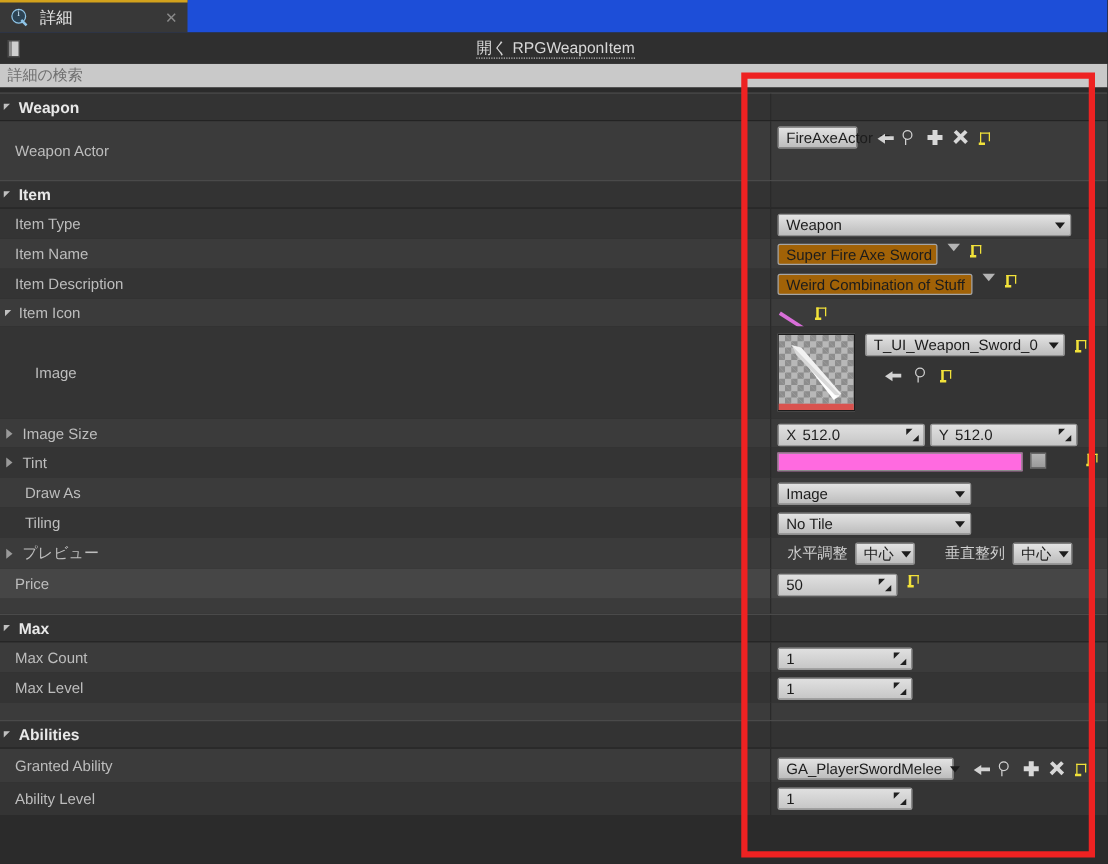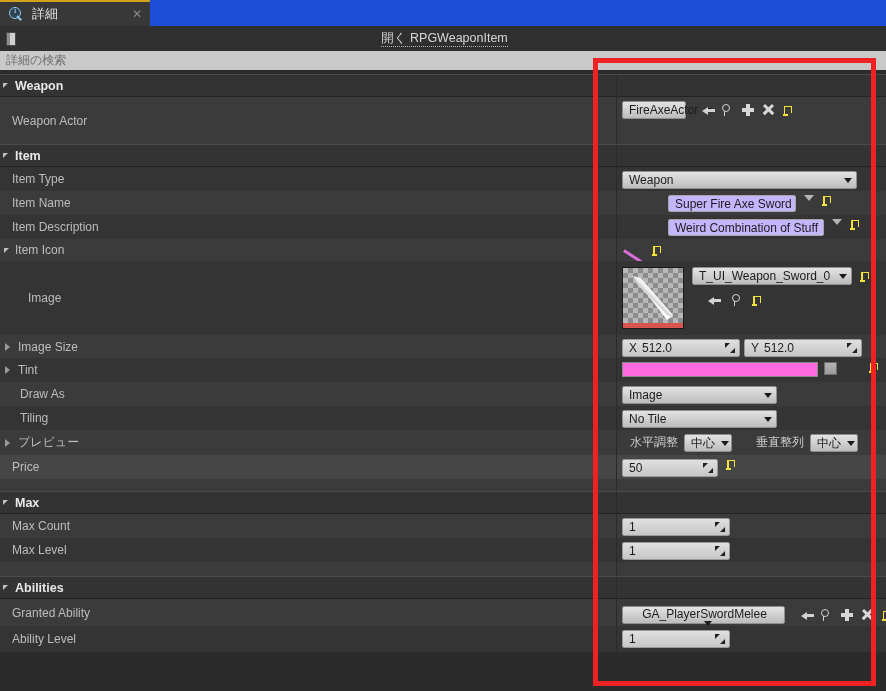--- a/index.html
+++ b/index.html
@@ -257,32 +257,31 @@
     border-top: 5px solid #1f1f1f;
     border-right: 5px solid transparent;
   }
   .dragicon::after {
     right: 0; bottom: 0;
     border-bottom: 5px solid #1f1f1f;
     border-left: 5px solid transparent;
   }
 
   .flatbox {
-    background: #c4b5fd;
+    background: #a16207;
     border: 1px solid #a5a5a5;
     border-radius: 2px;
     height: 17px;
     box-sizing: border-box;
     display: inline-flex;
     align-items: center;
     padding-left: 6px;
     color: #1c1c1c;
     font-size: 12px;
     white-space: nowrap;
-    margin-left: 46px;
   }
 
   .iconbtn {
     width: 20px; height: 18px;
     display: inline-flex;
     align-items: center;
     justify-content: center;
     color: #d2d2d2;
     flex: 0 0 auto;
   }
@@ -777,21 +776,21 @@
       <span class="cat-title" style="padding-left:4px;">Abilities</span>
     </div>
     <div class="val-col"></div>
   </div>
 
   <div class="row light" style="height:27px;">
     <div class="lbl-col">
       <span class="prop-label ind1">Granted Ability</span>
     </div>
     <div class="val-col top" style="padding-top:7px;">
-      <span class="combo" style="width:163px;flex-direction:column;">
+      <span class="combo" style="width:141px;">
         <span class="cap">GA_PlayerSwordMelee</span>
         <span class="caret"></span>
       </span>
       <span class="hspace12"></span>
       <span class="iconbtn">
           <span class="ic-back"></span>
         </span>
       <span class="iconbtn">
           <span class="ic-search"></span>
         </span>

